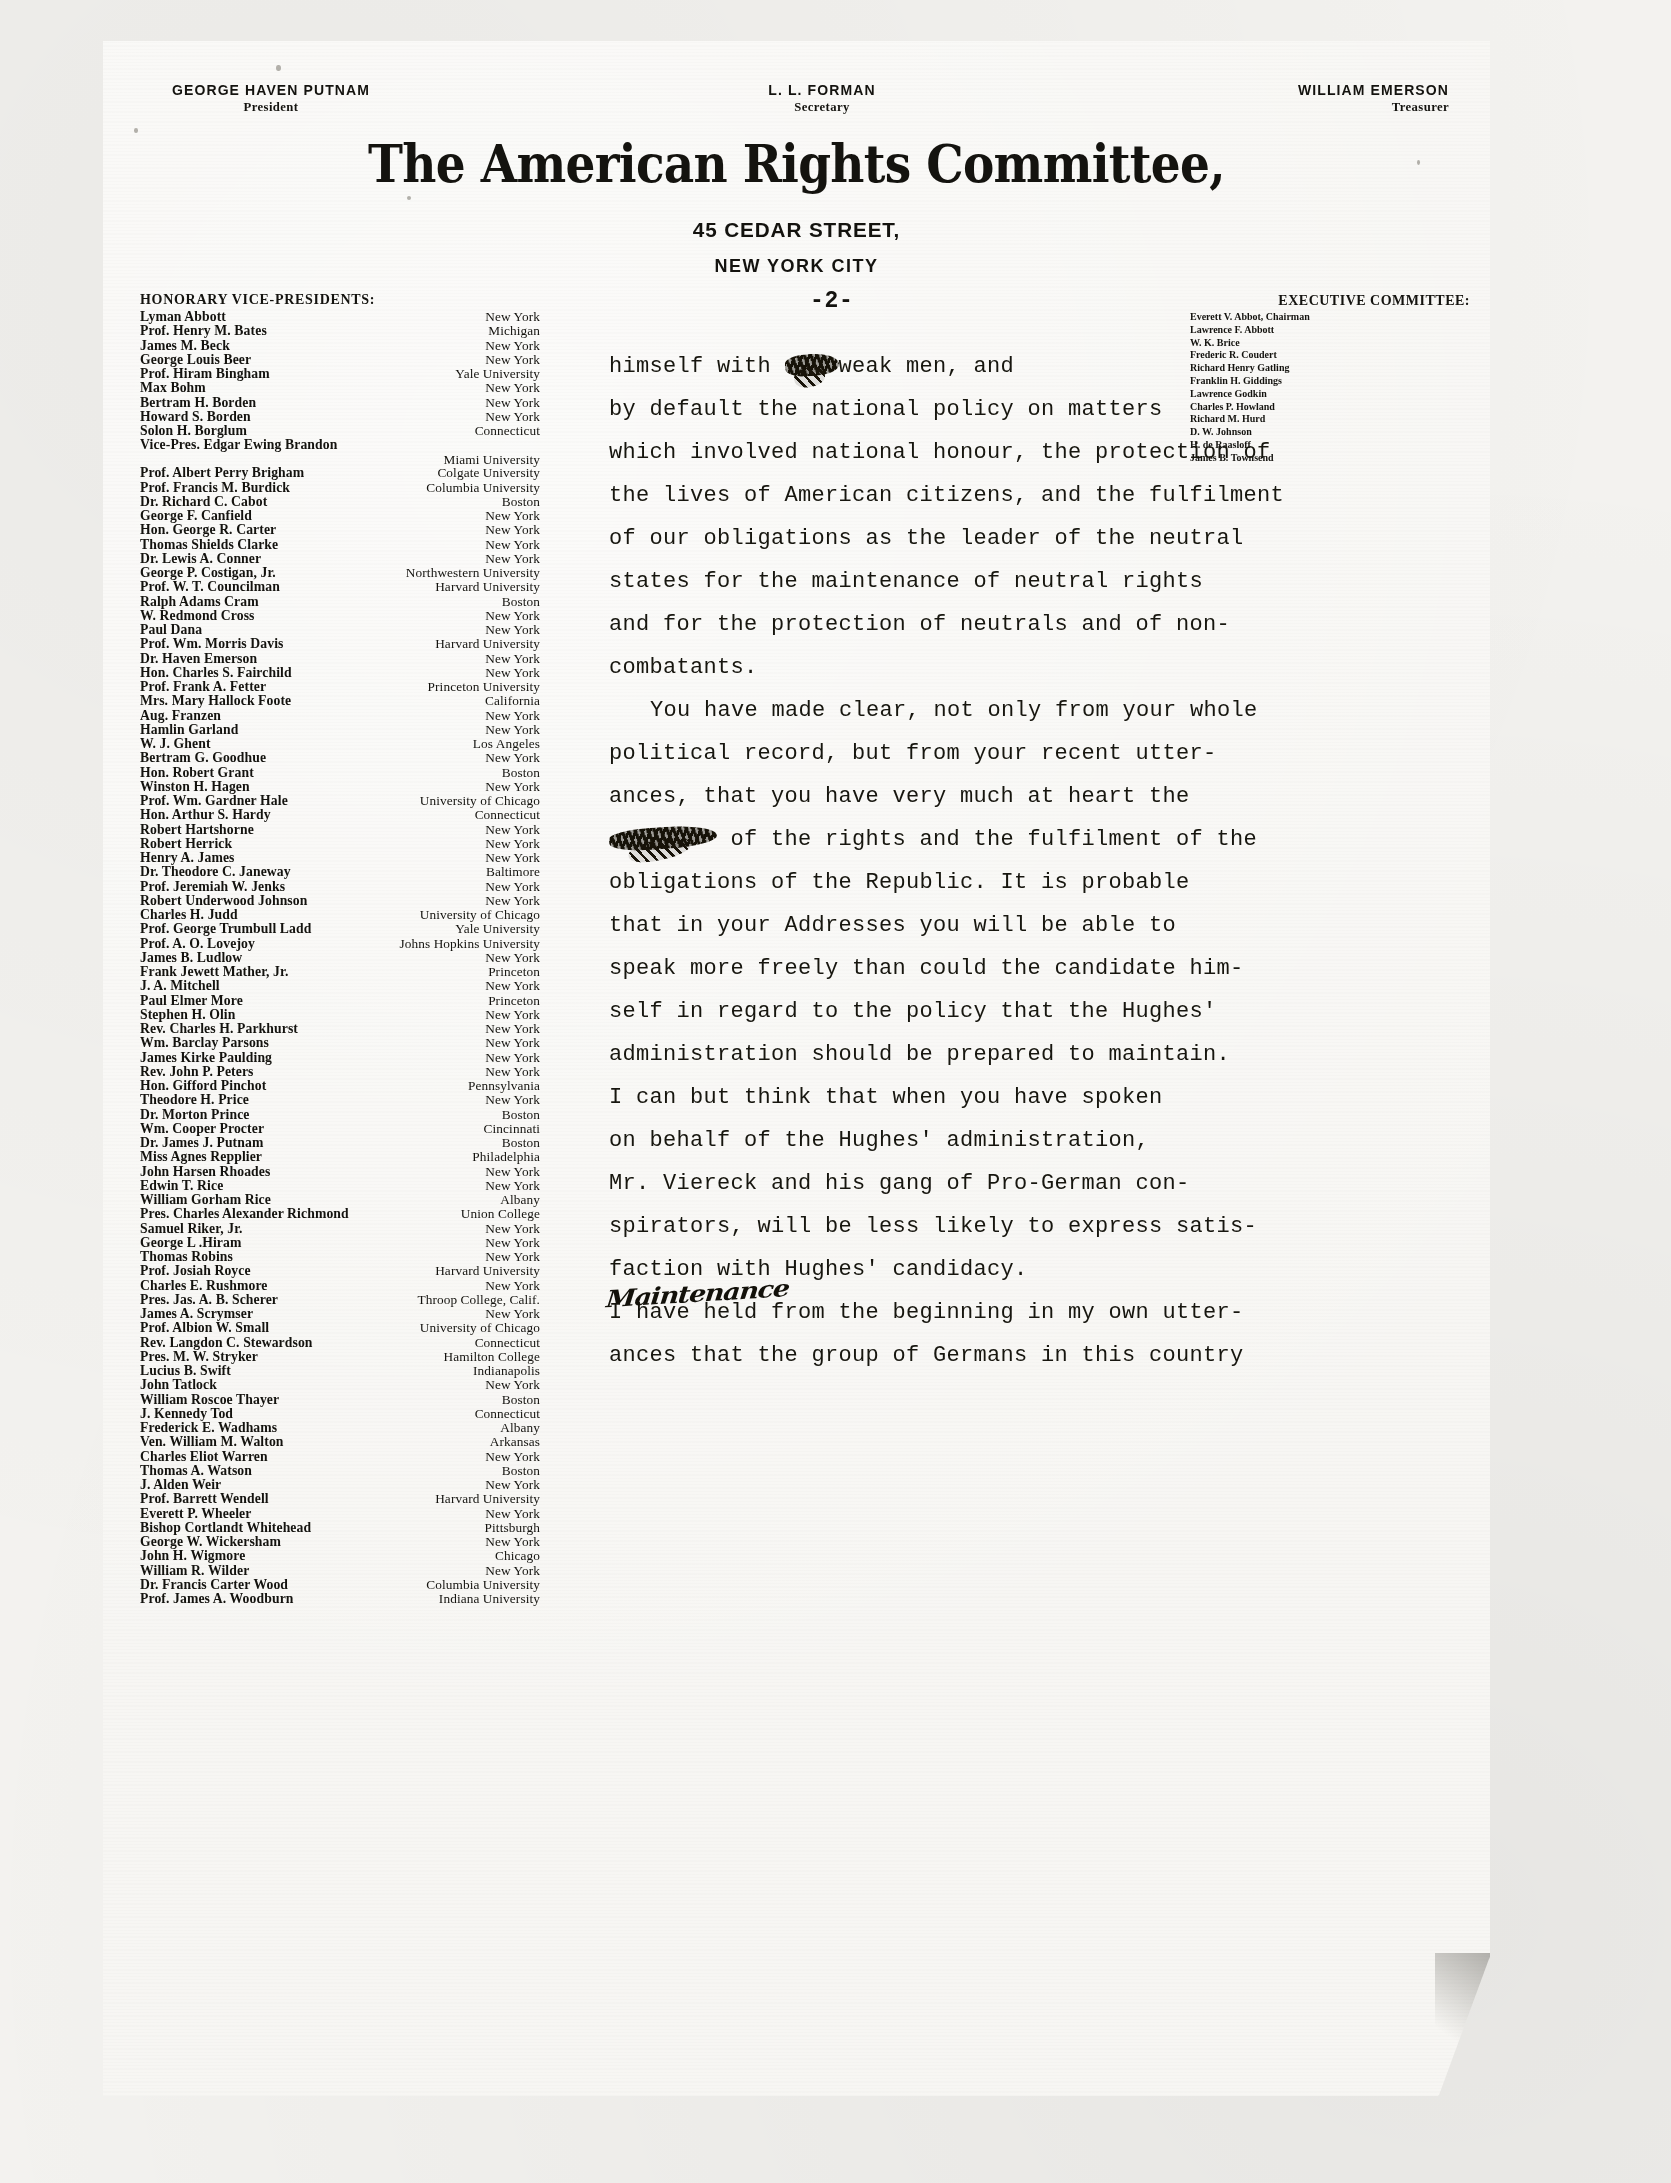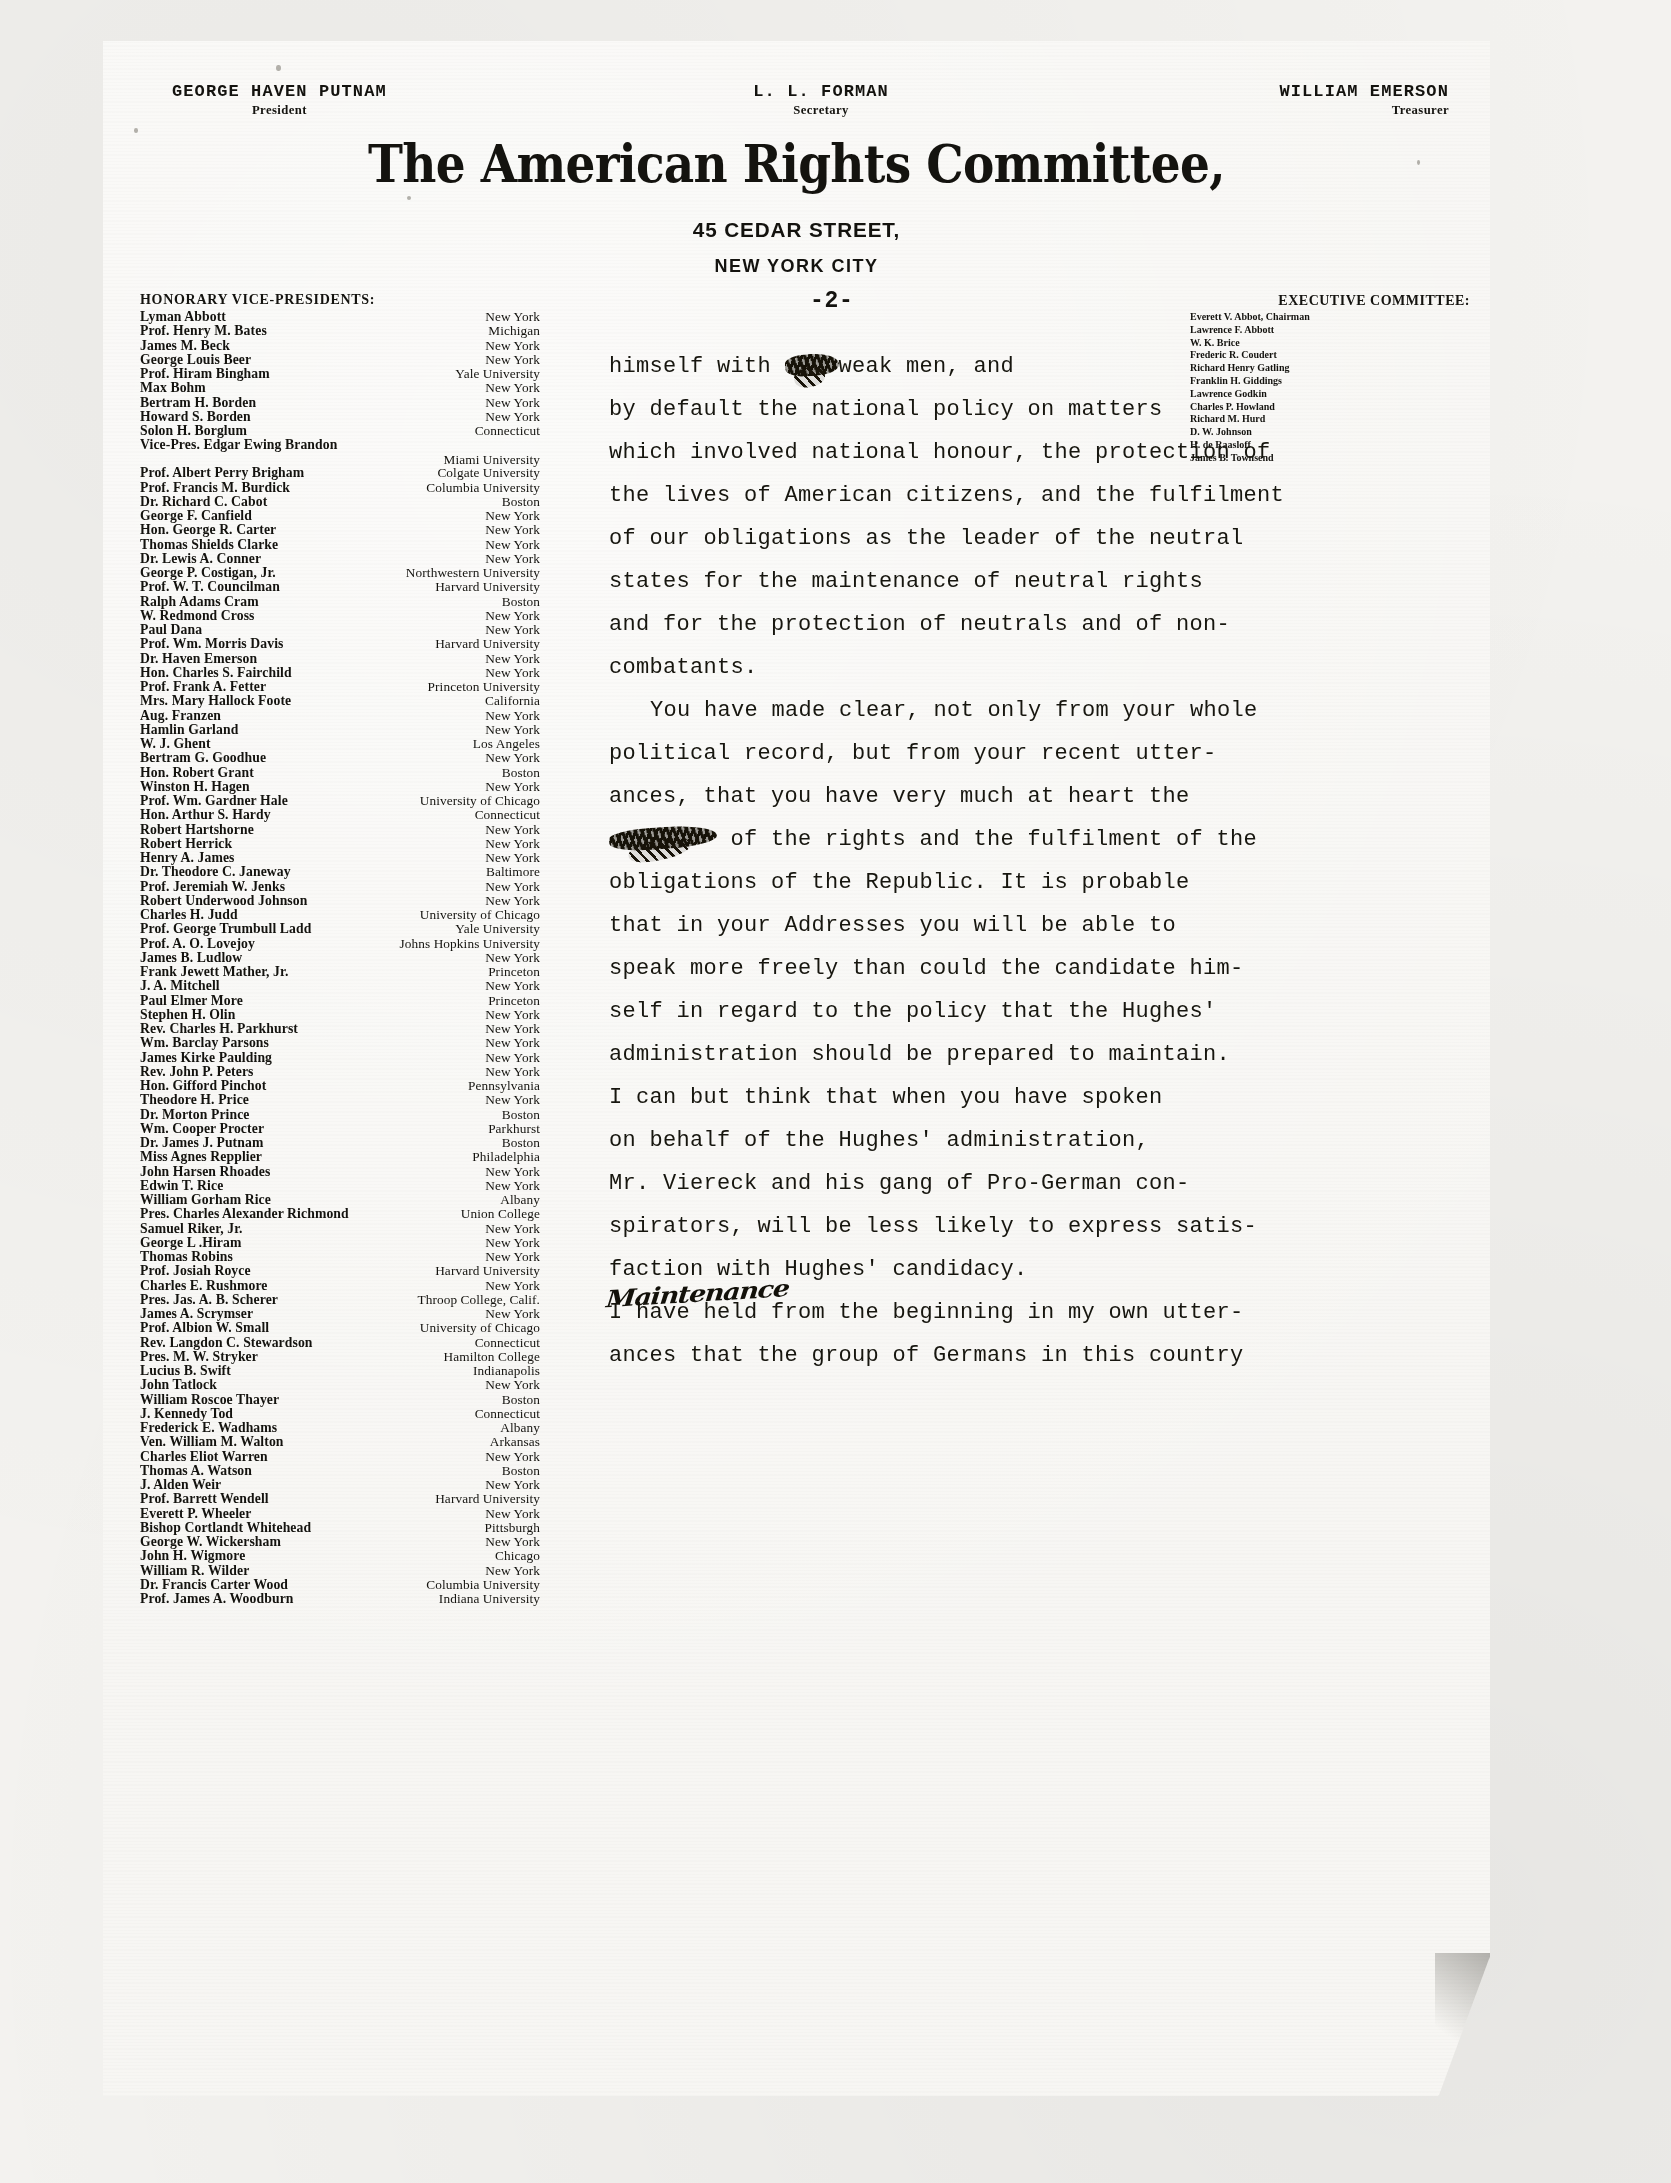--- a/index.html
+++ b/index.html
@@ -70,23 +70,23 @@
     top: 41px;
     left: 0;
     width: 1387px;
     display: flex;
     justify-content: space-between;
     padding: 0 37px;
     box-sizing: border-box;
   }
   .officer { text-align: center; }
   .officer-name {
-    font-family: Liberation Mono, monospace;
-    font-weight: bold;
-    font-size: 17px;
+    font-family: Liberation Sans, sans-serif;
+    font-weight: bold;
+    font-size: 14px;
     letter-spacing: 1.1px;
   }
   .officer-role {
     font-weight: bold;
     font-size: 12.7px;
     letter-spacing: 0.4px;
     margin-top: 2px;
   }
   #officer-president-block { margin-left: 32px; }
   #officer-secretary-block { margin-left: -24px; }
@@ -515,21 +515,21 @@
           <div class="roster-row">
             <span class="roster-name">Theodore H. Price</span>
             <span class="roster-place">New York</span>
           </div>
           <div class="roster-row">
             <span class="roster-name">Dr. Morton Prince</span>
             <span class="roster-place">Boston</span>
           </div>
           <div class="roster-row">
             <span class="roster-name">Wm. Cooper Procter</span>
-            <span class="roster-place">Parkhurst</span>
+            <span class="roster-place">Cincinnati</span>
           </div>
           <div class="roster-row">
             <span class="roster-name">Dr. James J. Putnam</span>
             <span class="roster-place">Boston</span>
           </div>
           <div class="roster-row">
             <span class="roster-name">Miss Agnes Repplier</span>
             <span class="roster-place">Philadelphia</span>
           </div>
           <div class="roster-row">

